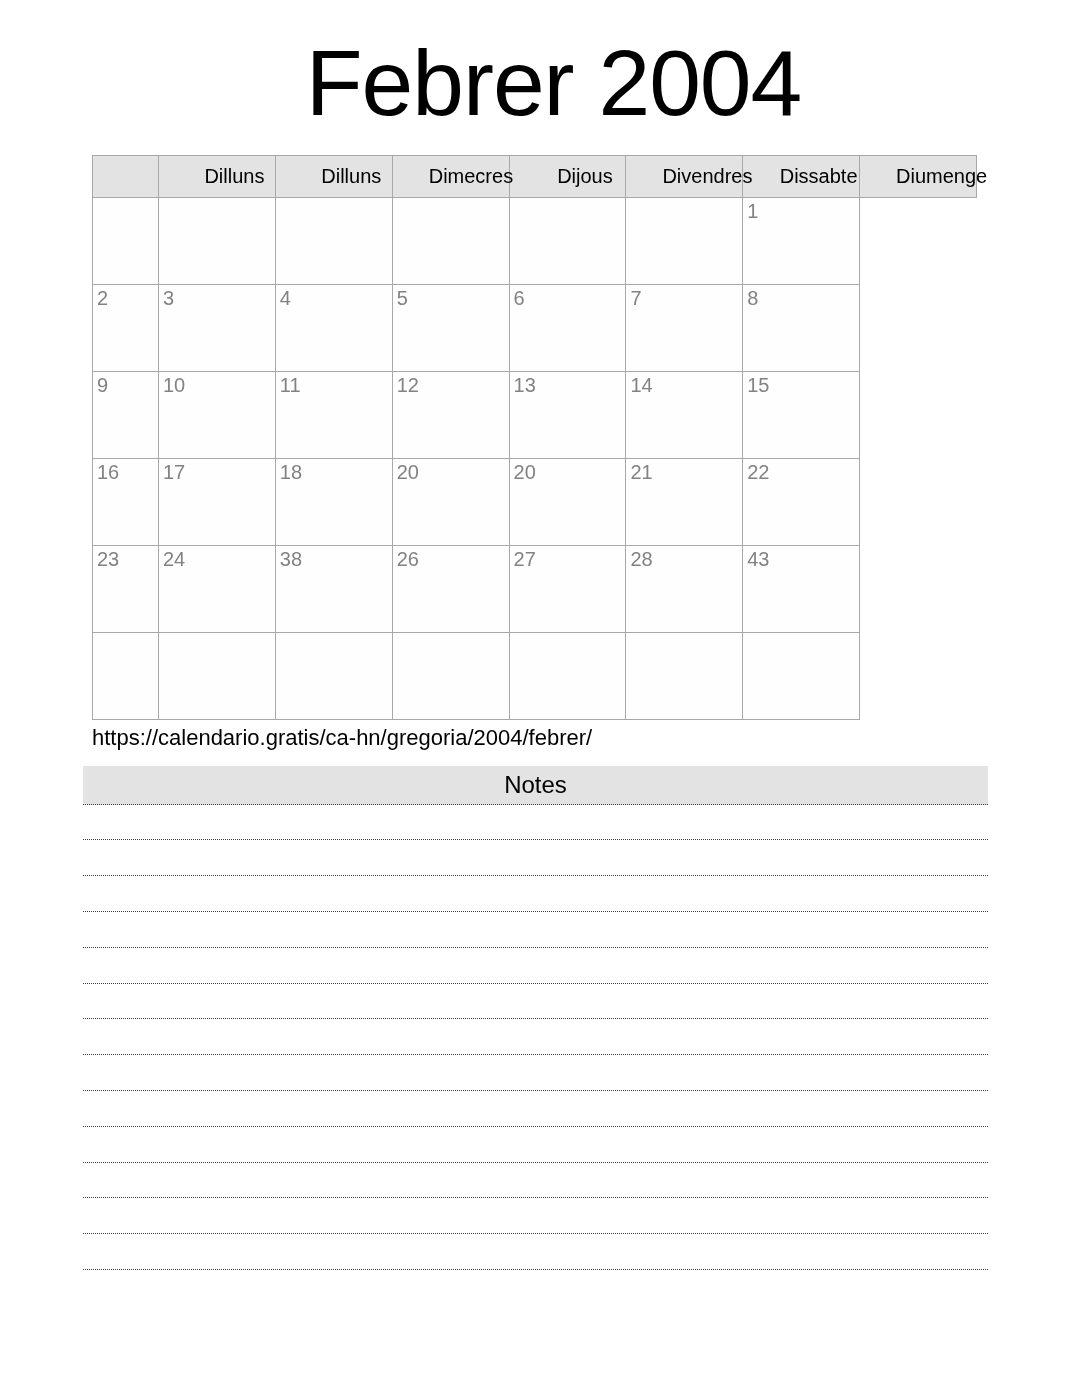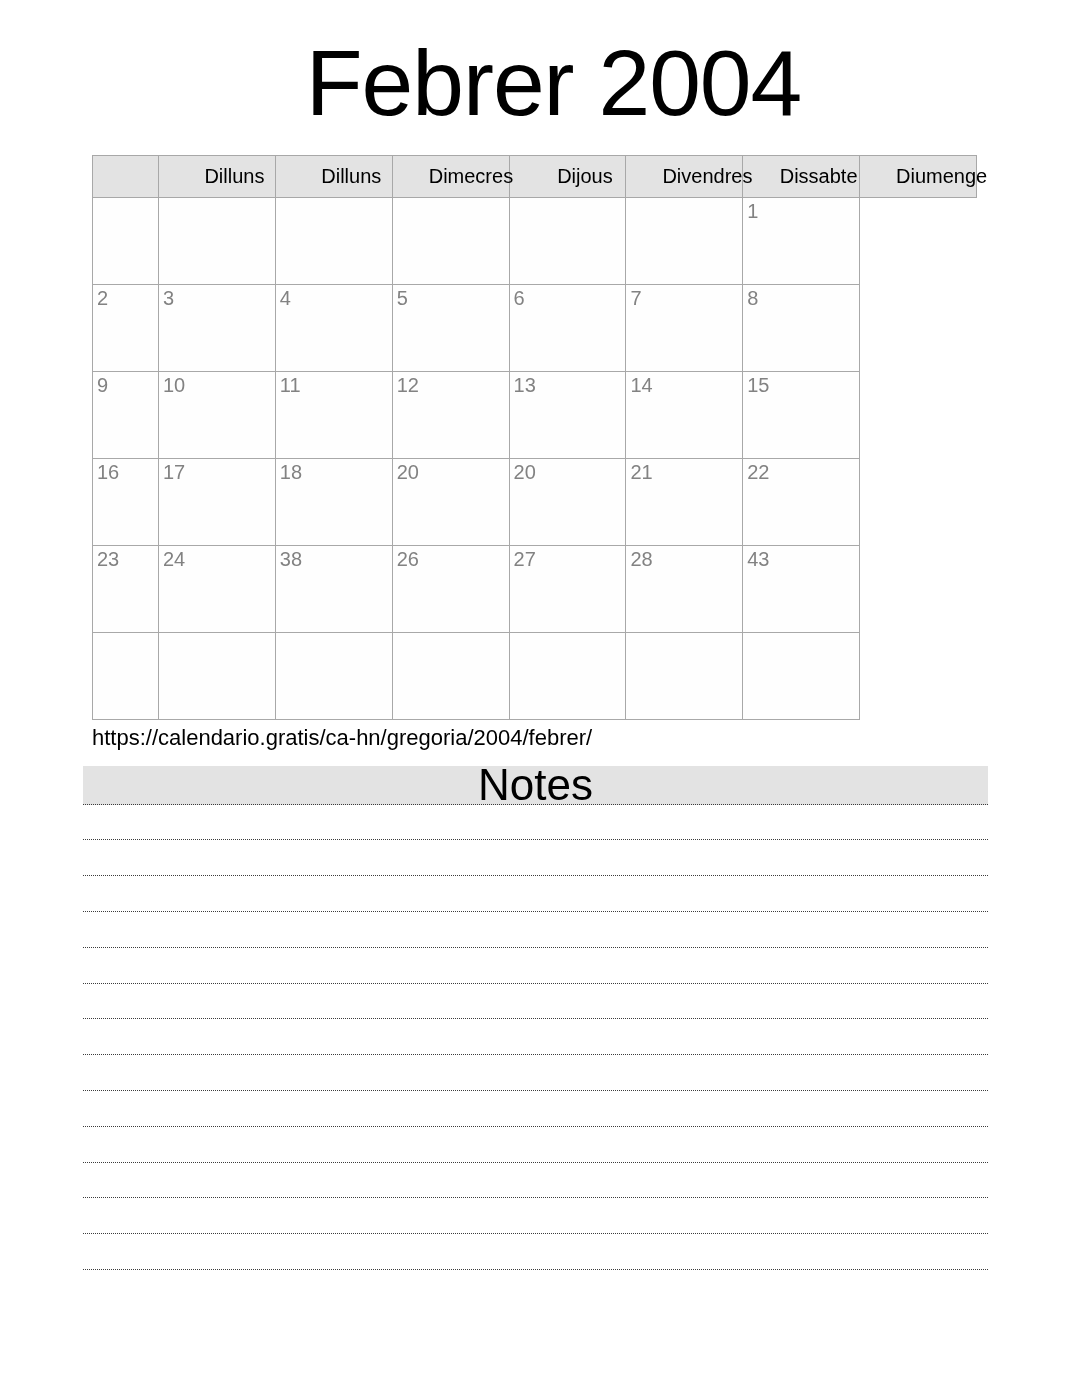--- a/index.html
+++ b/index.html
@@ -67,21 +67,21 @@
   }
   .notes {
     margin: 15px 0 0 83px;
     width: 905px;
   }
   .notes-bar {
     background: #e3e3e3;
     height: 38px;
     line-height: 38px;
     text-align: center;
-    font-size: 44px;
+    font-size: 24px;
     color: #000;
     border-bottom: 1px dotted #3c3c3c;
   }
   .note-line {
     height: 34.8px;
     border-bottom: 1px dotted #3c3c3c;
   }
 </style>
 </head>
 <body>

